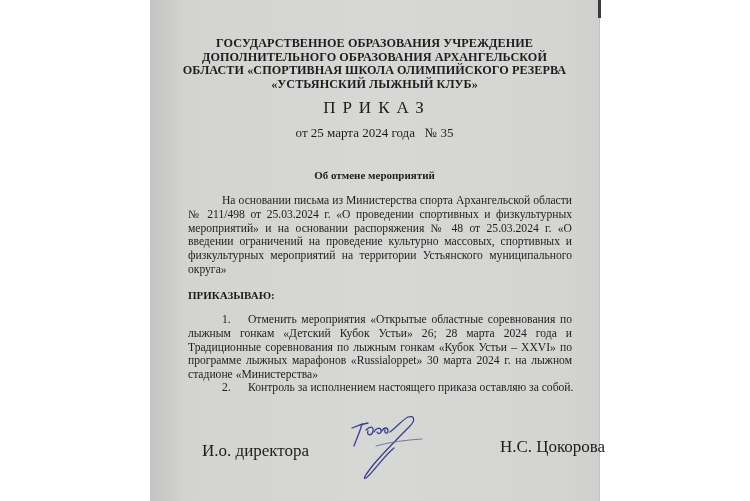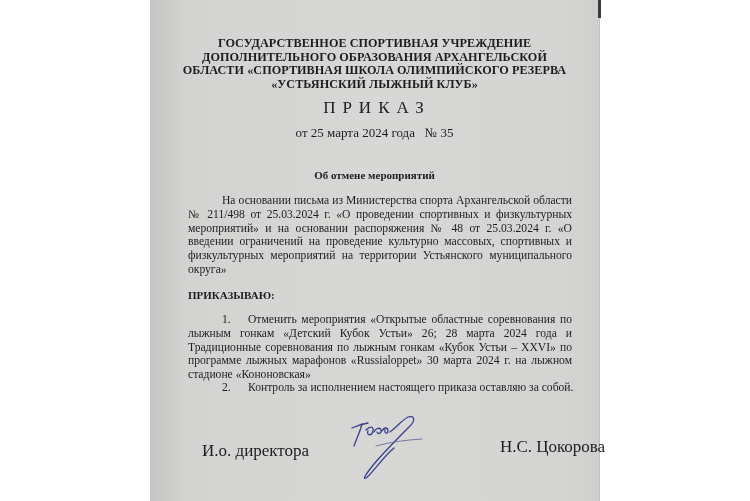--- a/index.html
+++ b/index.html
@@ -28,21 +28,21 @@
   .just-last { left: 38px; text-align: left; }
   .bold-cmd { font-weight: bold; font-size: 11px; left: 38px; }
   .sig-label { font-size: 17px; margin-left: 20px; }
   .signature { position: absolute; left: 196px; top: 414px; width: 90px; height: 70px; }
 </style>
 </head>
 <body>
 
 <div class="paper">
 
-  <div class="line center header" style="top:37px;">ГОСУДАРСТВЕННОЕ СПОРТИВНАЯ УЧРЕЖДЕНИЕ</div>
+  <div class="line center header" style="top:37px;">ГОСУДАРСТВЕННОЕ ОБРАЗОВАНИЯ УЧРЕЖДЕНИЕ</div>
   <div class="line center header" style="top:51px;">ДОПОЛНИТЕЛЬНОГО ОБРАЗОВАНИЯ АРХАНГЕЛЬСКОЙ</div>
   <div class="line center header" style="top:78px;">«УСТЬЯНСКИЙ ЛЫЖНЫЙ КЛУБ»</div>
   <div class="line center header" style="top:64px;">ОБЛАСТИ «СПОРТИВНАЯ ШКОЛА ОЛИМПИЙСКОГО РЕЗЕРВА</div>
 
   <div class="line center order-title" style="top:98px; padding-left:5px; box-sizing:border-box;">ПРИКАЗ</div>
   <div class="line center date" style="top:125px; white-space:pre;">от 25 марта 2024 года   № 35</div>
   <div class="line center subject" style="top:169px;">Об отмене мероприятий</div>
 
   <div class="line body-text just" style="top:194px; left:72px; width:350px;">На основании письма из Министерства спорта Архангельской области</div>
   <div class="line body-text just" style="top:208px;">№ 211/498 от 25.03.2024 г. «О проведении спортивных и физкультурных</div>
@@ -51,21 +51,21 @@
   <div class="line body-text just" style="top:249px;">физкультурных мероприятий на территории Устьянского муниципального</div>
   <div class="line body-text just-last" style="top:263px;">округа»</div>
 
   <div class="line bold-cmd" style="top:289px;">ПРИКАЗЫВАЮ:</div>
 
   <div class="line body-text" style="top:313px; left:72px;">1.</div>
   <div class="line body-text just" style="top:313px; left:98px; width:324px;">Отменить мероприятия «Открытые областные соревнования по</div>
   <div class="line body-text just" style="top:327px;">лыжным гонкам «Детский Кубок Устьи» 26; 28 марта 2024 года и</div>
   <div class="line body-text just" style="top:341px;">Традиционные соревнования по лыжным гонкам «Кубок Устьи – XXVI» по</div>
   <div class="line body-text just" style="top:354px;">программе лыжных марафонов «Russialoppet» 30 марта 2024 г. на лыжном</div>
-  <div class="line body-text just-last" style="top:368px;">стадионе «Кононовская»</div>
+  <div class="line body-text just-last" style="top:368px;">стадионе «Министерства»</div>
 
   <div class="line body-text" style="top:381px; left:72px;">2.</div>
   <div class="line body-text" style="top:381px; left:98px;">Контроль за исполнением настоящего приказа оставляю за собой.</div>
 
   <div class="line sig-label" style="top:441px; left:32px;">И.о. директора</div>
   <div class="line sig-label" style="top:437px; left:330px;">Н.С. Цокорова</div>
 
   <svg class="signature" viewBox="0 0 90 70">
     <g fill="none" stroke="#3b3f8c" stroke-width="1.3" stroke-linecap="round" stroke-linejoin="round">
       <path d="M6 14 C10 12, 16 10, 22 9"></path>

